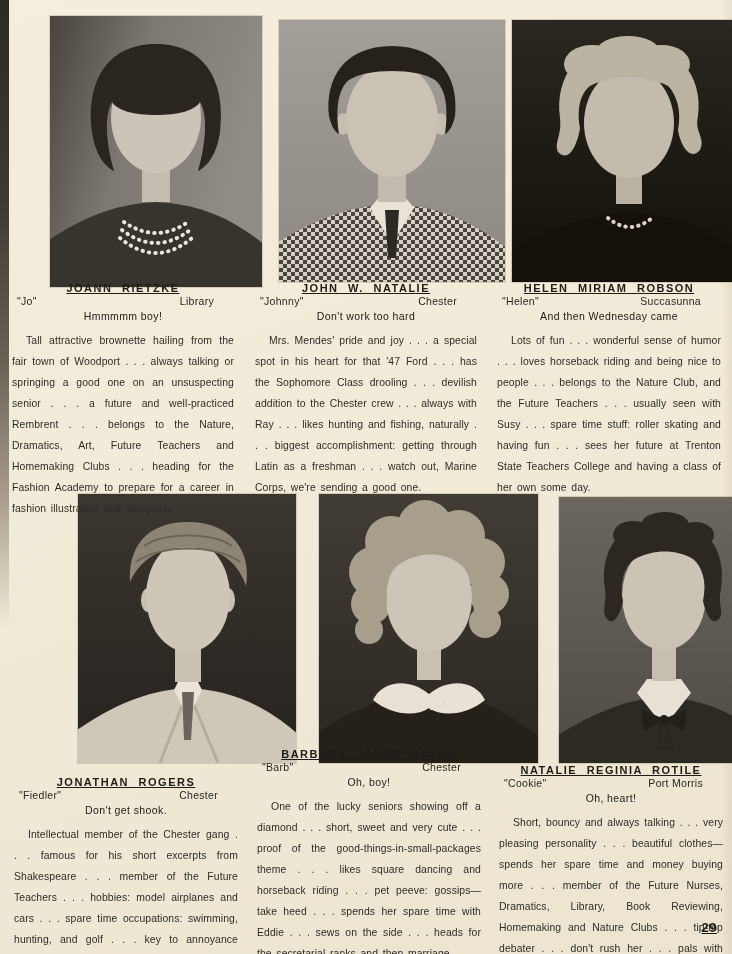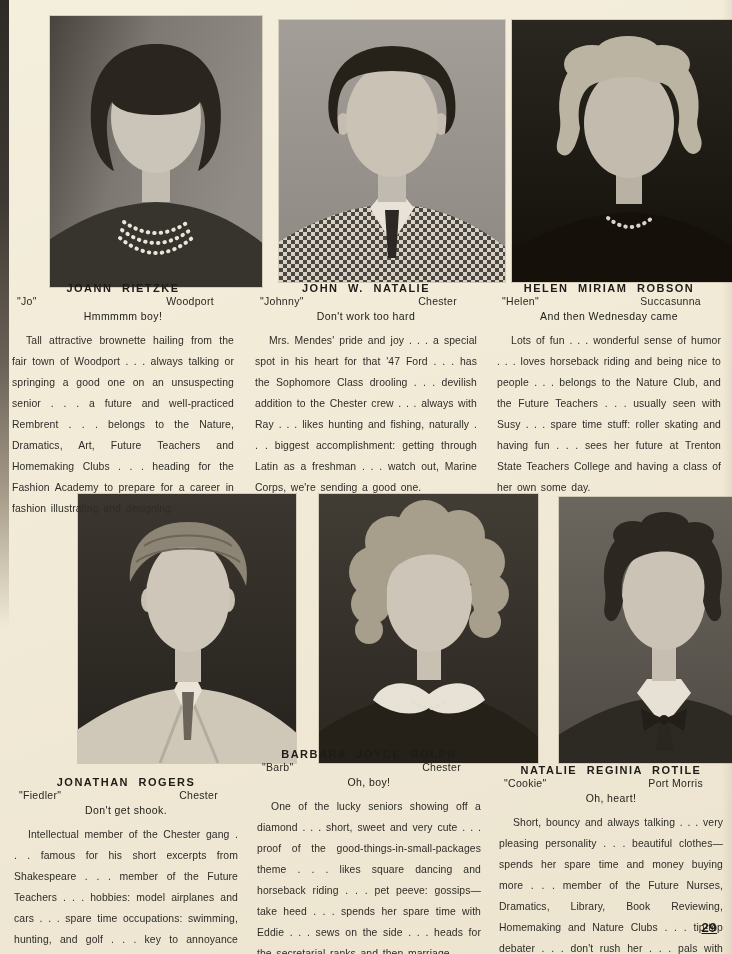--- a/index.html
+++ b/index.html
@@ -24,21 +24,21 @@
   .p6 { left:519px; top:481px; width:209px; height:266px; }
   .tblock { position:absolute; }
   .t1 { left:12px;  top:282px; width:222px; }
   .t2 { left:255px; top:282px; width:222px; }
   .t3 { left:497px; top:282px; width:224px; }
   .t4 { left:14px;  top:764px; width:224px;margin-top:12px; }
   .t5 { left:257px; top:748px; width:224px; }
   .t6 { left:499px; top:764px; width:224px; }
   .name {
     margin:0; font-size:11px; font-weight:bold; text-align:center;
-    letter-spacing:1.5px; word-spacing:5px; color:#1e1b18; white-space:nowrap;
+    letter-spacing:1.5px; word-spacing:5px; color:#1e1b18; white-space:nowrap;text-decoration:underline;
   }
   .meta {
     display:flex; justify-content:space-between; align-items:baseline;
     font-size:10.5px; letter-spacing:0.3px; margin-top:1px; padding:0 20px 0 5px; color:#2a2723;
   }
   .motto { text-align:center; font-weight:normal; font-size:10.5px; letter-spacing:0.4px; margin-top:3px; color:#22201c; }
   .bio {
     margin:8px 0 0 0; font-size:10.4px; line-height:21px; text-align:justify;
     text-indent:14px; word-spacing:1.6px; letter-spacing:0.1px; color:#2f2c28;
   }
@@ -190,21 +190,21 @@
       <ellipse cx="74" cy="38" rx="20" ry="14" fill="#2c2721"></ellipse>
       <ellipse cx="106" cy="28" rx="24" ry="13" fill="#2c2721"></ellipse>
       <ellipse cx="136" cy="38" rx="19" ry="13" fill="#2c2721"></ellipse>
     </svg>
   </figure>
 
   <section class="tblock t1">
     <h2 class="name">JOANN RIETZKE</h2>
     <div class="meta">
       <span>"Jo"</span>
-      <span>Woodport</span>
+      <span>Library</span>
     </div>
     <div class="motto">Hmmmmm boy!</div>
     <p class="bio">Tall attractive brownette hailing from the fair town of Woodport . . . always talking or springing a good one on an unsuspecting senior . . . a future and well-practiced Rembrent . . . belongs to the Nature, Dramatics, Art, Future Teachers and Homemaking Clubs . . . heading for the Fashion Academy to prepare for a career in fashion illustrating and designing.</p>
   </section>
 
   <section class="tblock t2">
     <h2 class="name">JOHN W. NATALIE</h2>
     <div class="meta">
       <span>"Johnny"</span>
       <span>Chester</span>

